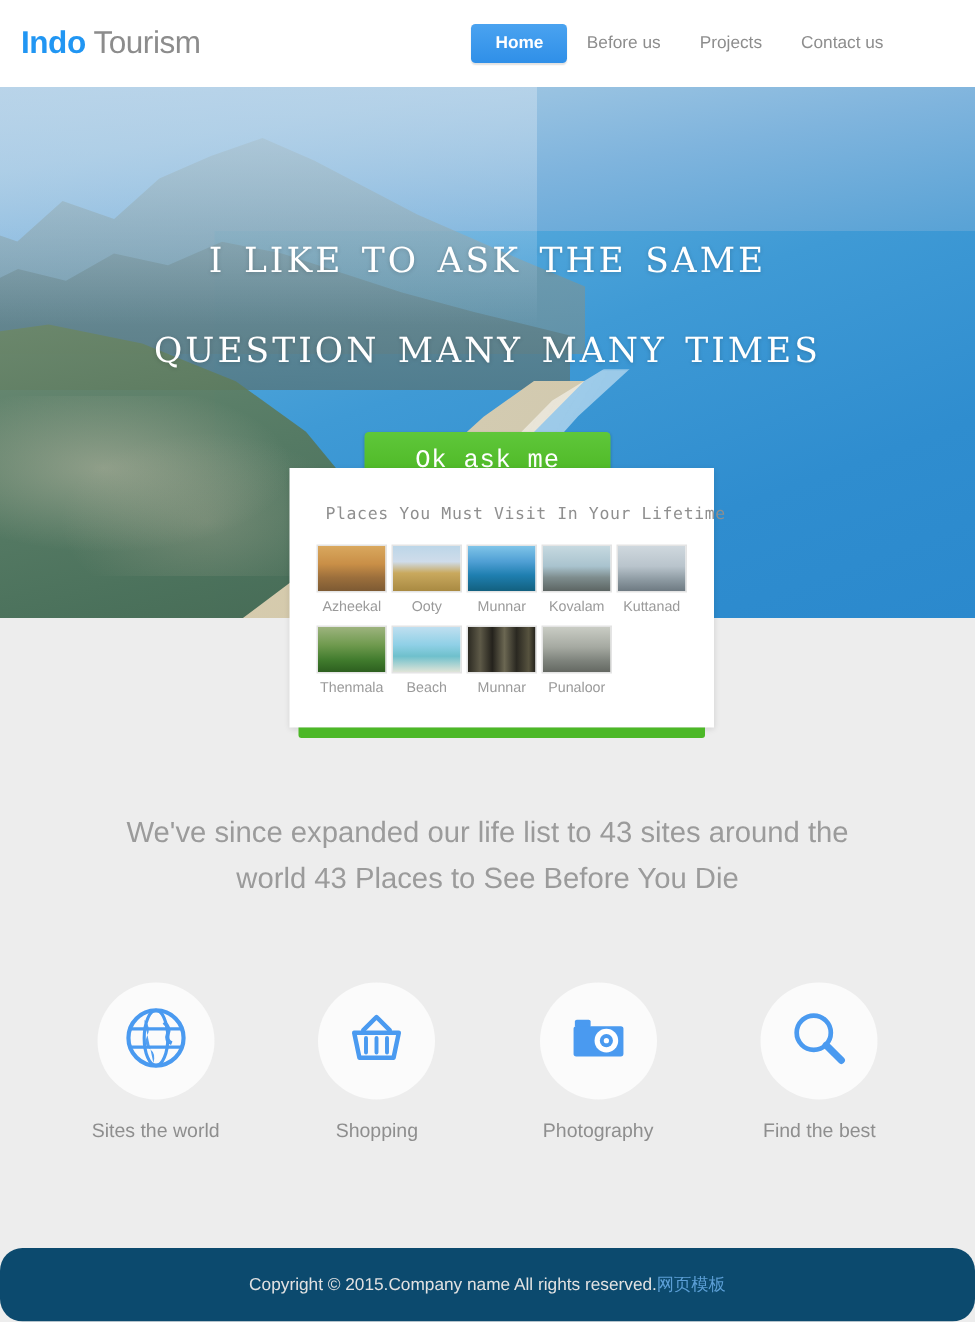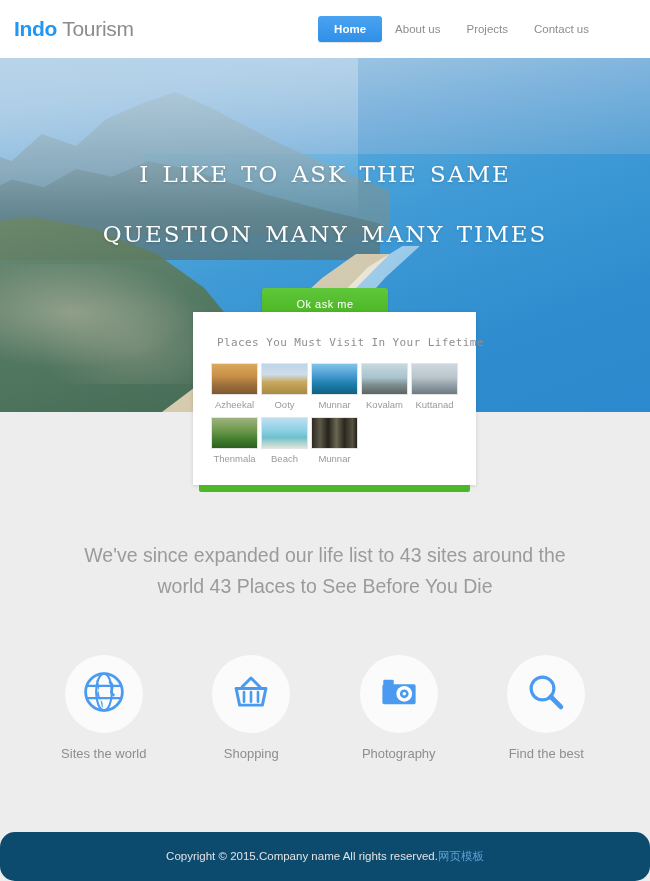--- a/index.html
+++ b/index.html
@@ -131,22 +131,22 @@
     max-width: 520px;
     margin: 0 auto;
     text-shadow: 0 1px 3px rgba(0,0,0,.18);
     word-spacing: 3px;
   }
   .hero-btn {
     display: inline-block;
     margin-top: 24px;
     background: linear-gradient(#5fc73a, #48b31f);
     color: #ffffff;
-    font-family: Liberation Sans, sans-serif;
-    font-size: 11px;
+    font-family: Liberation Mono, monospace;
+    font-size: 17px;
     padding: 10px 34px;
     border: none;
     border-radius: 3px;
     cursor: pointer;
     letter-spacing: .5px;
     box-shadow: 0 1px 2px rgba(0,0,0,.2);
   }
 
   
   .card-wrap {
@@ -247,21 +247,21 @@
 </head>
 <body>
 
 <div class="header">
   <div class="logo">
     <span class="indo">Indo</span>
     <span class="tourism">Tourism</span>
   </div>
   <nav class="nav">
     <a class="nav-item active">Home</a>
-    <a class="nav-item">About us</a>
+    <a class="nav-item">Before us</a>
     <a class="nav-item">Projects</a>
     <a class="nav-item">Contact us</a>
   </nav>
 </div>
 
 <div class="hero">
   <div class="hero-bg">
     <div class="sky"></div>
     <div class="ocean"></div>
     <div class="ridge"></div>
@@ -317,20 +317,24 @@
       <div class="thumb-cell">
         <span class="thumb-img" style="background:linear-gradient(180deg,#bfdff0 0%,#8fd0e6 40%,#6fc0cc 65%,#dfe4d8 100%)"></span>
         <div class="thumb-label">Beach</div>
       </div>
 
       <div class="thumb-cell">
         <span class="thumb-img" style="background:linear-gradient(90deg,#2c2a22 0%,#5e5a48 18%,#24221c 36%,#6b6752 54%,#2a2821 72%,#57533f 90%,#23211b 100%)"></span>
         <div class="thumb-label">Munnar</div>
       </div>
 
+      <div class="thumb-cell">
+        <span class="thumb-img" style="background:linear-gradient(180deg,#c9ccc4 0%,#a5a9a1 45%,#7e837c 75%,#646862 100%)"></span>
+        <div class="thumb-label">Punaloor</div>
+      </div>
 
     </div>
   </div>
   <div class="card-bar"></div>
 </div>
 
 <div class="subhead">We've since expanded our life list to 43 sites around the world 43 Places to See Before You Die</div>
 
 <div class="features">
 

